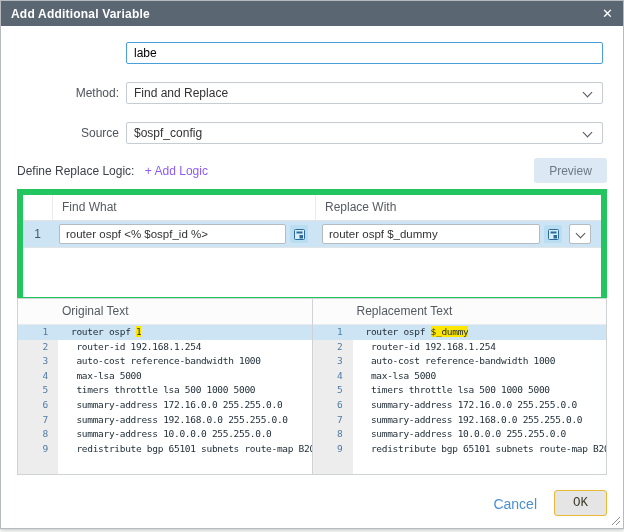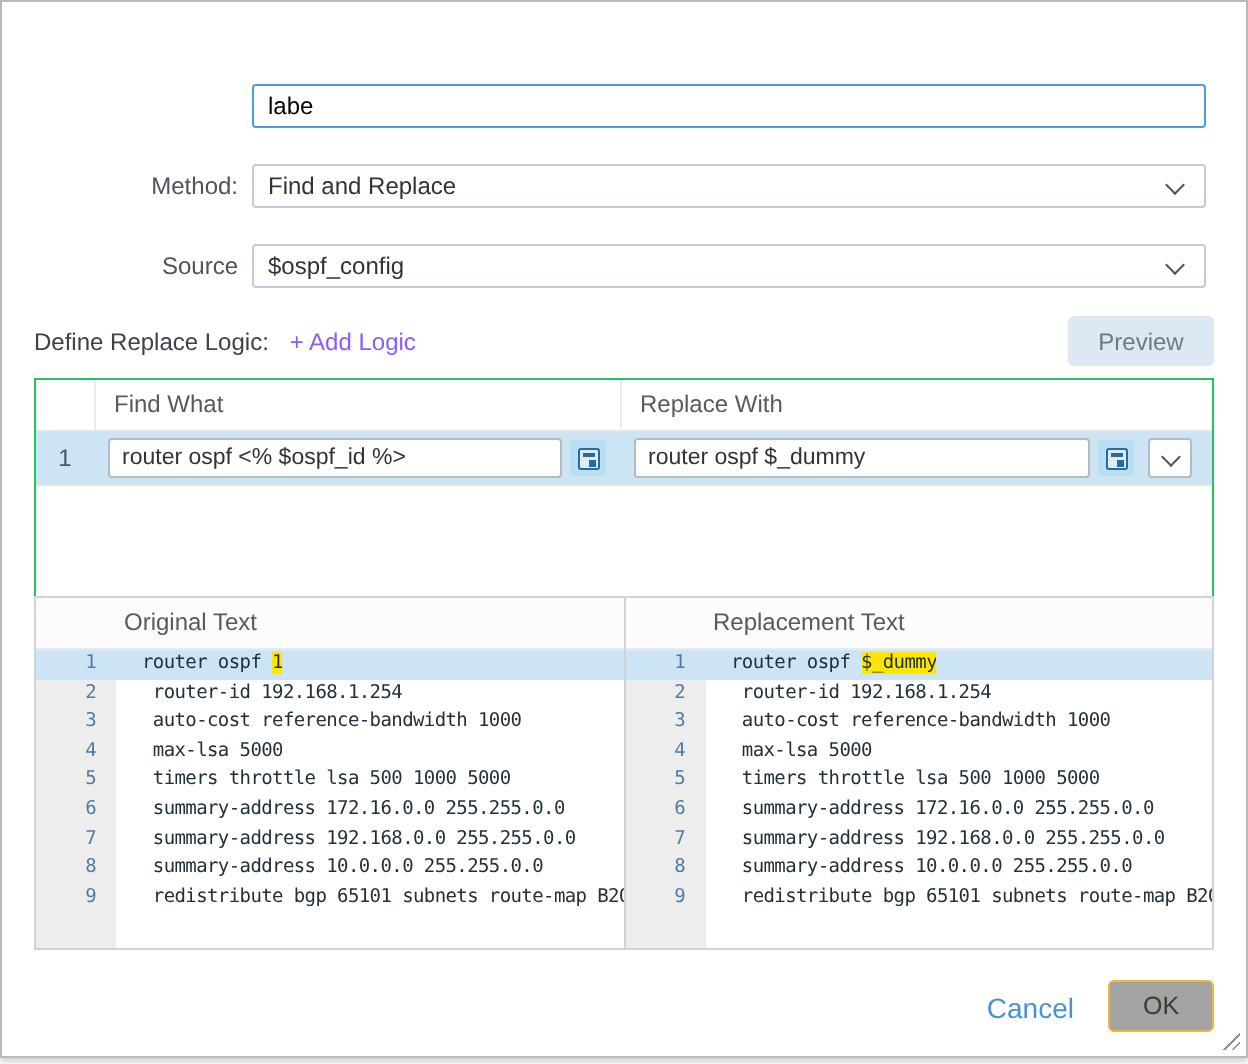--- a/index.html
+++ b/index.html
@@ -39,21 +39,21 @@
   .logic-row { position: absolute; top: 157px; left: 16px; right: 16px; height: 26px; }
   .logic-label { font-size: 12px; color: #3c434a; line-height: 26px; display: inline-block; }
   .add-logic { font-size: 12px; color: #8b5cf6; line-height: 26px; margin-left: 6px;
     text-decoration: none; cursor: pointer; }
   .preview-btn { position: absolute; right: 0; top: 0; width: 73px; height: 25px;
     background: #dce8f4; border: none; border-radius: 3px; color: #6d7987; font-size: 12px;
     cursor: pointer; font-family: "Liberation Sans", sans-serif; }
 
   
   .rules-table { position: absolute; top: 188px; left: 16px; right: 16px; height: 114px;
-    border: 1px solid #22c55e; background: #fff; overflow: hidden; }
+    border: 6px solid #22c55e; background: #fff; overflow: hidden; }
   .rt-header { display: grid; grid-template-columns: 29px 263px 1fr; height: 26px;
     border-bottom: 1px solid #e2e5e8; }
   .rt-header .hcell { font-size: 12px; color: #555b61; line-height: 25px; padding-left: 9px;
     border-left: 1px solid #e9ebed; }
   .rt-header .hcell:first-child { border-left: none; }
   .rt-row { display: grid; grid-template-columns: 29px 263px 1fr 32px; height: 27px;
     background: #cde4f5; border-bottom: 1px solid #e2e5e8; align-items: center; }
   .rt-index { text-align: center; font-size: 12px; color: #44586b; }
   .rt-cell { display: flex; align-items: center; gap: 4px; padding: 0 7px; height: 100%; }
   .rt-cell input { flex: 1; height: 20px; border: 1px solid #b4bbc1; border-radius: 2px;
@@ -78,32 +78,36 @@
     color: #22303a; cursor: default; }
   .code-line.selected { background: #cde4f5; }
   .line-num { flex: none; width: 40px; padding-right: 10px; text-align: right; color: #4f7ba6; }
   .line-text { white-space: pre; padding-left: 13px; overflow: hidden; }
   .line-text mark { background: #ffe600; color: inherit; padding: 0; }
 
   
   .cancel-link { position: absolute; top: 495px; right: 86px; font-size: 14px; color: #4a90d2;
     cursor: pointer; text-decoration: none; }
   .ok-btn { position: absolute; top: 489px; right: 16px; width: 53px; height: 26px;
-    background: #a3a3a3; border: 1px solid #edb838; border-radius: 3px; color: #3f3a29;
-    font-size: 12.5px; cursor: pointer; font-family: Liberation Sans, sans-serif; }
+    background: #e5e5e5; border: 1px solid #edb838; border-radius: 3px; color: #3f3a29;
+    font-size: 12.5px; cursor: pointer; font-family: Liberation Mono, monospace; }
 
   .resize-handle { position: absolute; right: 3px; bottom: 3px; width: 10px; height: 10px;
     background: repeating-linear-gradient(135deg, transparent 0 2px, #8f8f8f 2px 3px);
     clip-path: polygon(100% 0, 100% 100%, 0 100%); cursor: nwse-resize; }
 </style>
 </head>
 <body>
 
 <div class="dialog">
 
+  <div class="titlebar">
+    <span class="title">Add Additional Variable</span>
+    <span class="close">✕</span>
+  </div>
 
   <div class="frow row-vname">
     <span class="fcontrol">
       <input class="text-input" type="text" value="labe" style="">
     </span>
   </div>
 
   <div class="frow row-source">
     <span class="flabel">Source</span>
     <span class="fcontrol">

